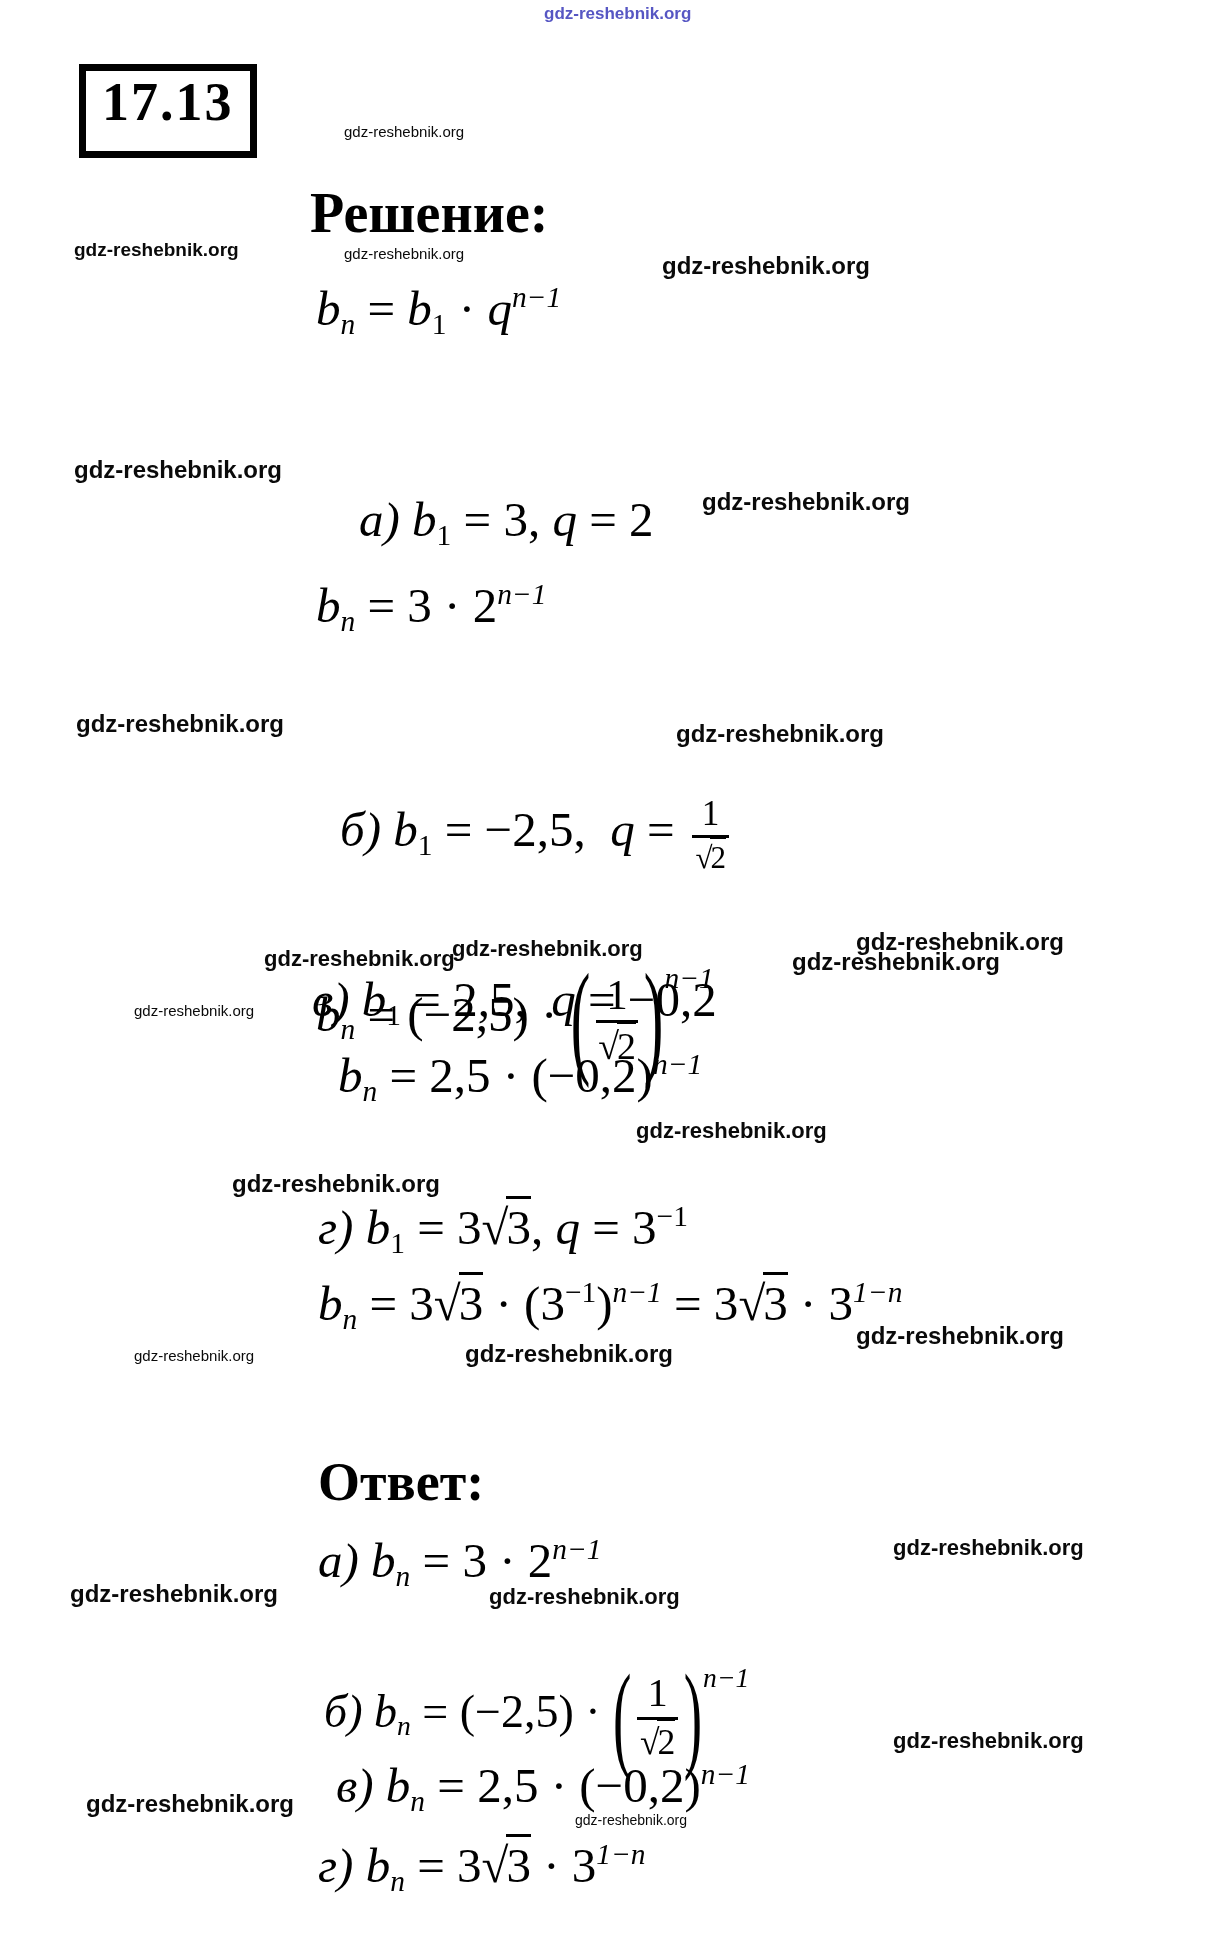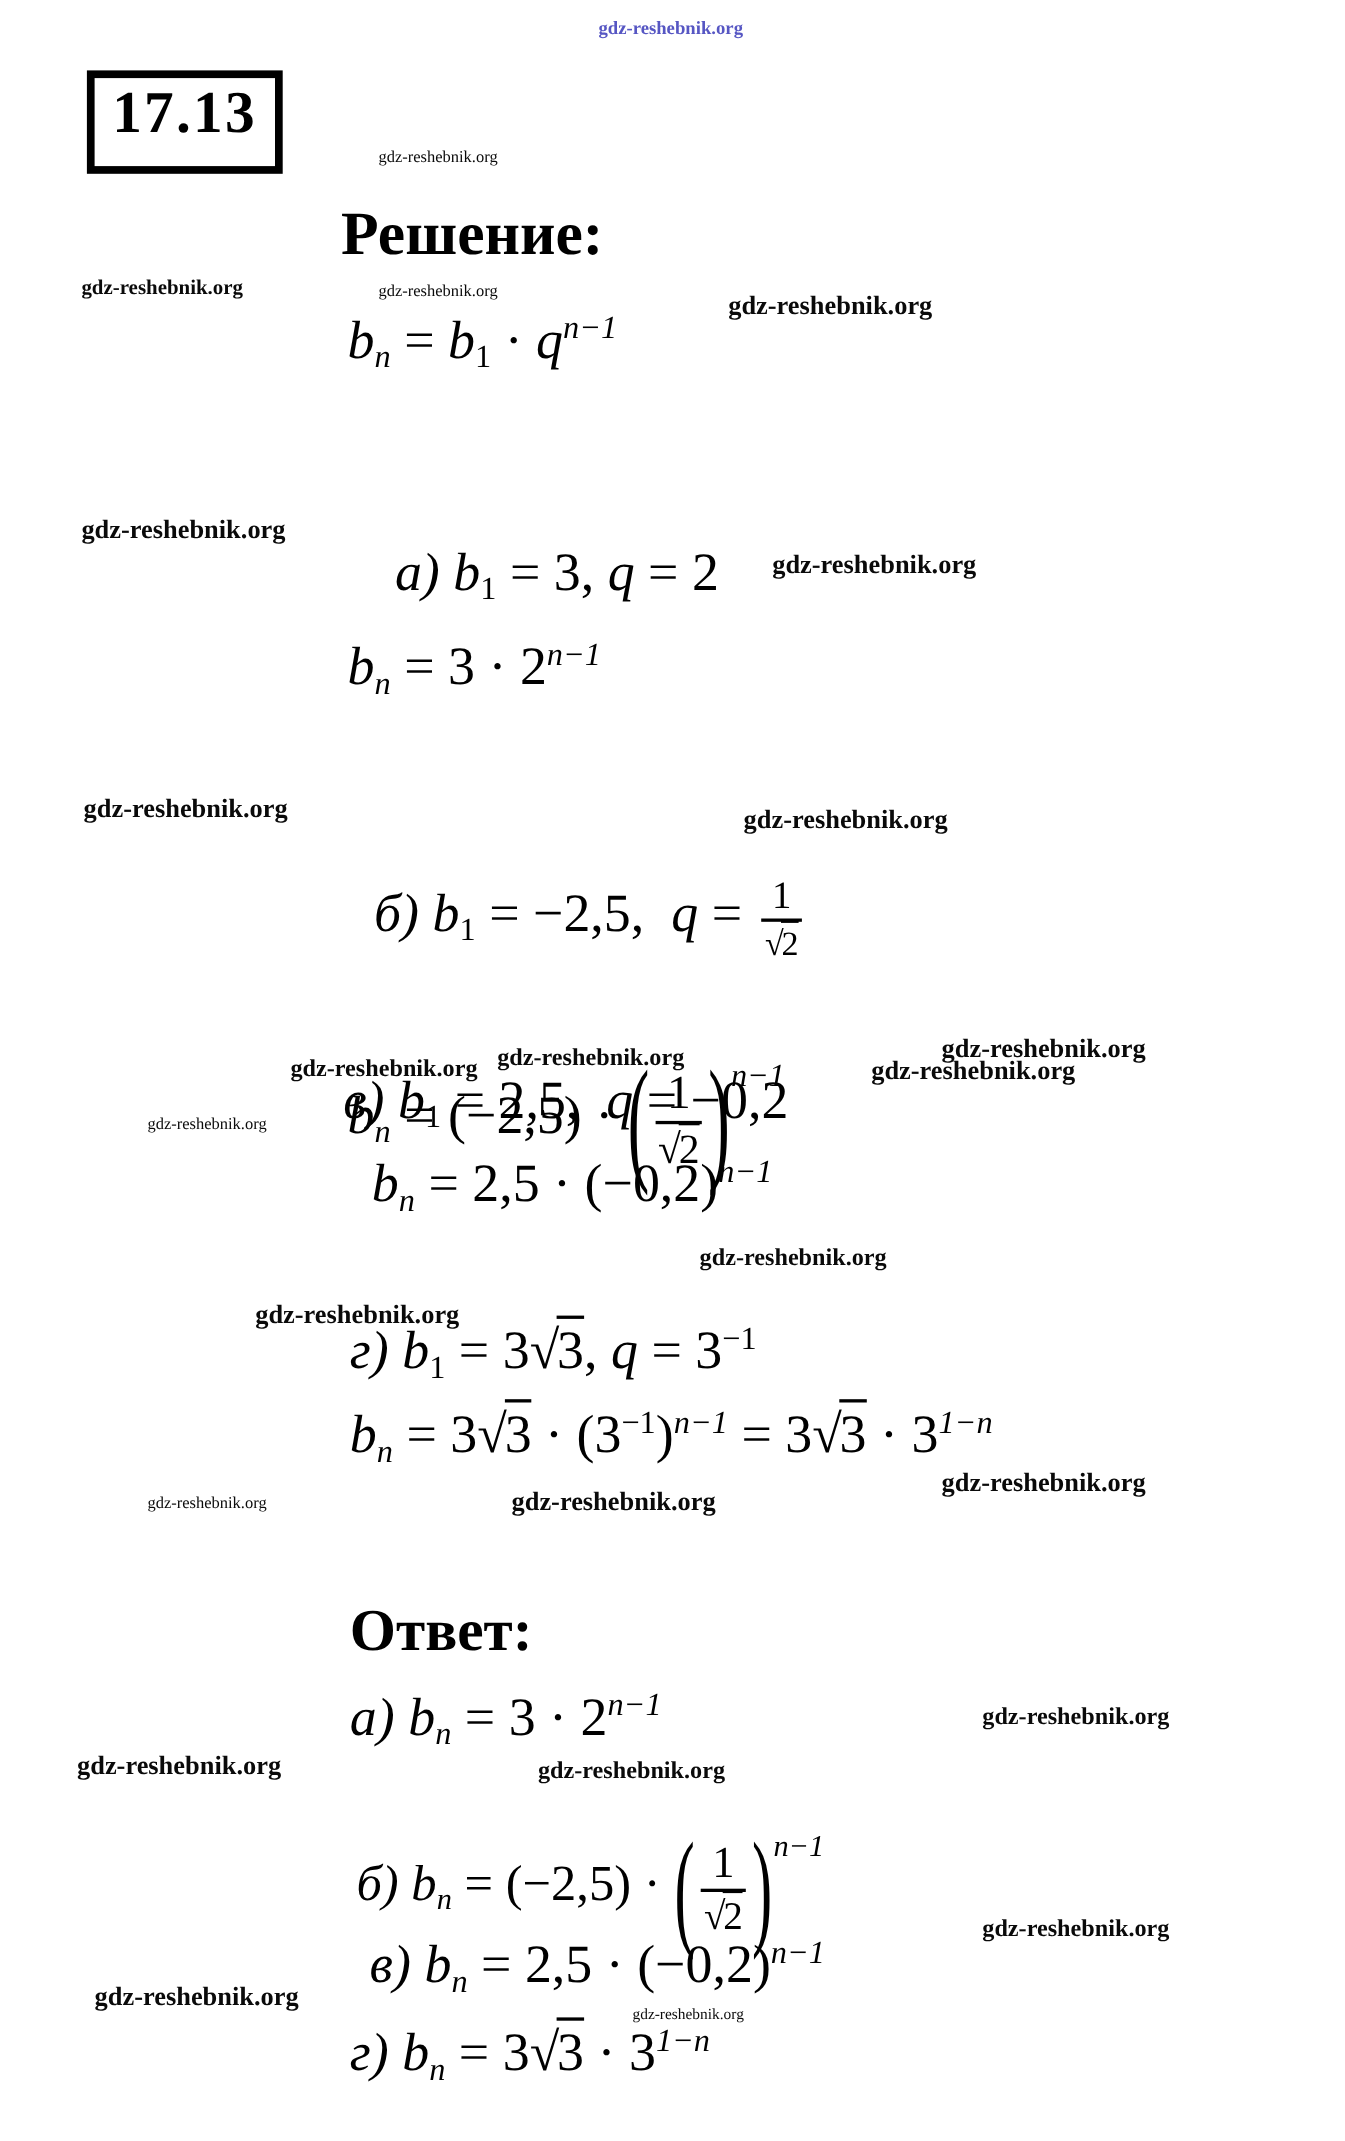--- a/index.html
+++ b/index.html
@@ -1,21 +1,21 @@
 <!DOCTYPE html>
 <html><head>
 <meta charset="utf-8">
 <style>
   html,body{margin:0;padding:0;background:#ffffff;}
   body{width:1223px;height:1946px;position:relative;overflow:hidden;
        font-family:"Liberation Serif",serif;color:#000;}
 
   
-  .wm{position:absolute;font-family:Liberation Serif, serif;color:#0a0a0a;
-      white-space:nowrap;line-height:1;margin-top:12px;}
+  .wm{position:absolute;font-family:Liberation Sans, sans-serif;color:#0a0a0a;
+      white-space:nowrap;line-height:1;}
   .wm.sm{font-size:15px;font-weight:400;}
   .wm.xs{font-size:14px;font-weight:400;}
   .wm.md{font-size:19px;font-weight:700;}
   .wm.lg{font-size:22px;font-weight:700;}
   .wm.xl{font-size:24px;font-weight:700;}
   .wm.blue{font-size:17px;font-weight:700;color:#4444bd;opacity:.9;}
 
   
   .numbox{position:absolute;left:79px;top:64px;border:7px solid #000;
           padding:4px 16px 22px;}

